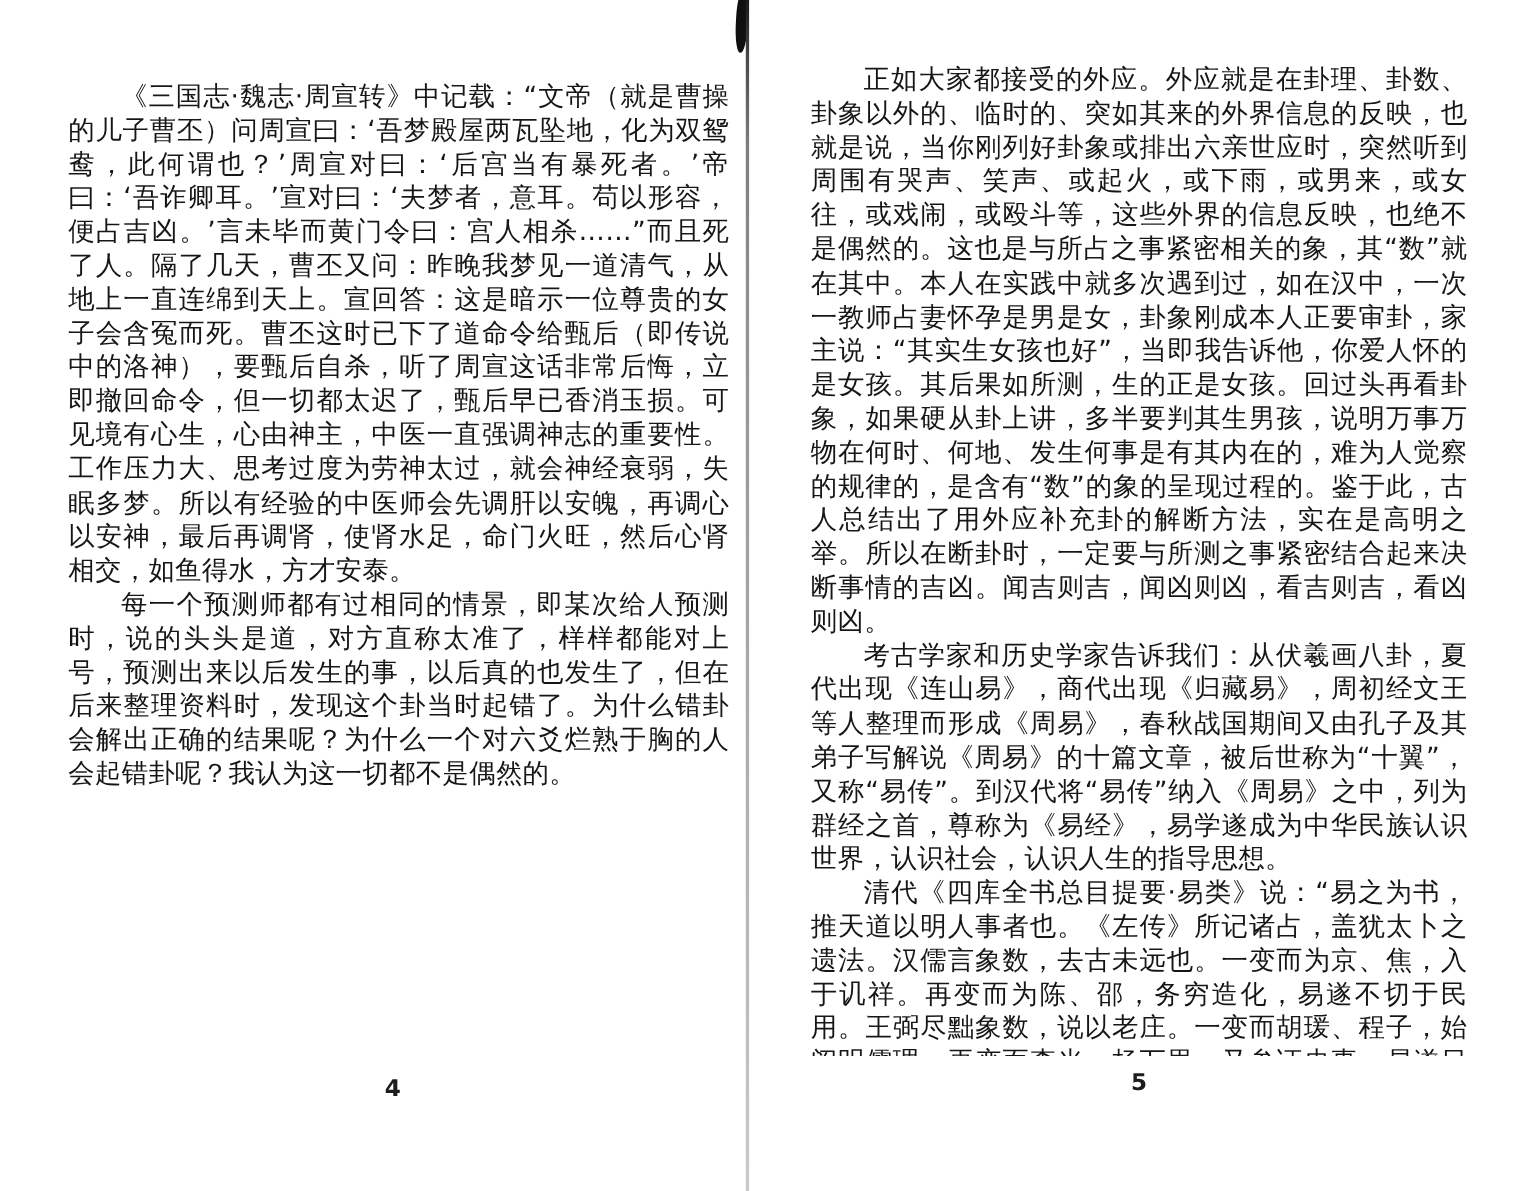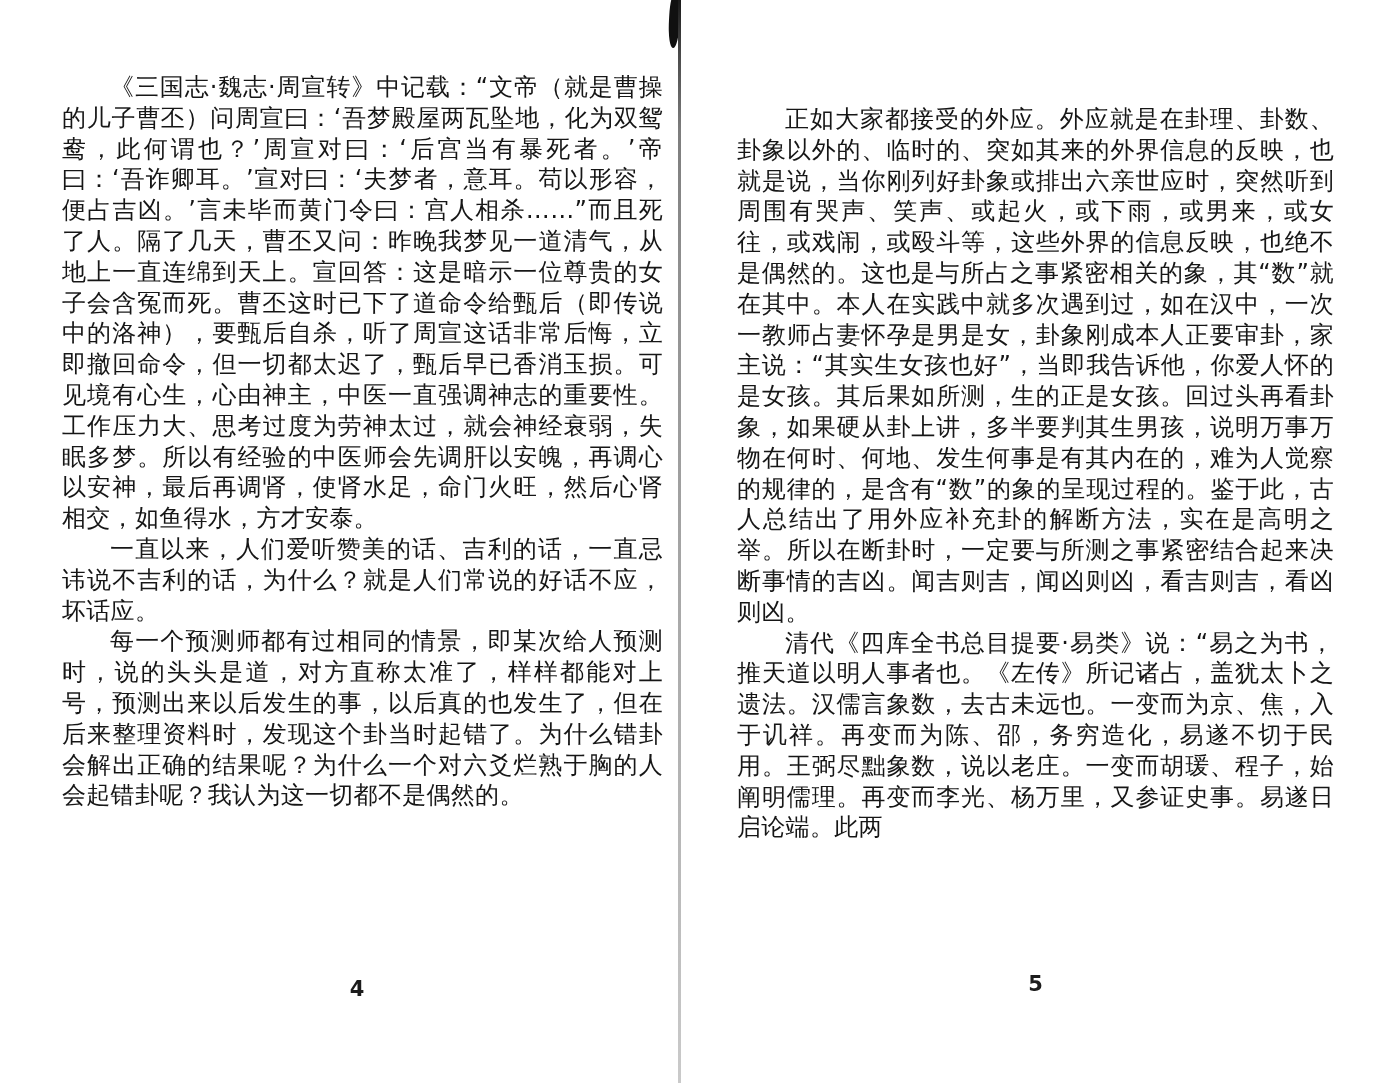--- a/index.html
+++ b/index.html
@@ -36,21 +36,21 @@
     color: #161616;
     font-size: 24px;
     line-height: 30.8px;
     font-weight: 500;
     text-align: justify;
     text-justify: inter-character;
     letter-spacing: 0.3px;
     overflow: hidden;
   }
   #left-text  { left: 62px;  top: 72px; width: 601px; height: 896px; }
-  #right-text { left: 737px; top: 57px; width: 597px; height: 903px; margin-top: 47px; }
+  #right-text { left: 737px; top: 57px; width: 597px; height: 903px; }
 
   p.para { margin: 0; padding: 0; }
   p.para.indent { text-indent: 2em; }
 
   .page-number {
     position: absolute;
     font-size: 21px;
     font-weight: 600;
     color: #1c1c1c;
     text-align: center;
@@ -61,26 +61,26 @@
 </head>
 <body>
 
 <div class="spread">
 
   <div class="gutter-blob"></div>
   <div class="gutter-line"></div>
 
   <div class="page-text" id="left-text">
       <p class="para indent">《三国志·魏志·周宣转》中记载：“文帝（就是曹操的儿子曹丕）问周宣曰：‘吾梦殿屋两瓦坠地，化为双鸳鸯，此何谓也？’周宣对曰：‘后宫当有暴死者。’帝曰：‘吾诈卿耳。’宣对曰：‘夫梦者，意耳。苟以形容，便占吉凶。’言未毕而黄门令曰：宫人相杀……”而且死了人。隔了几天，曹丕又问：昨晚我梦见一道清气，从地上一直连绵到天上。宣回答：这是暗示一位尊贵的女子会含冤而死。曹丕这时已下了道命令给甄后（即传说中的洛神），要甄后自杀，听了周宣这话非常后悔，立即撤回命令，但一切都太迟了，甄后早已香消玉损。可见境有心生，心由神主，中医一直强调神志的重要性。工作压力大、思考过度为劳神太过，就会神经衰弱，失眠多梦。所以有经验的中医师会先调肝以安魄，再调心以安神，最后再调肾，使肾水足，命门火旺，然后心肾相交，如鱼得水，方才安泰。</p>
-      <p class="para indent">一直以来，人们爱听赞美的话、吉利的话，一直忌讳说不吉利的话，为什么？就是人们常说的好话不应，坏话应。</p>
       <p class="para indent">每一个预测师都有过相同的情景，即某次给人预测时，说的头头是道，对方直称太准了，样样都能对上号，预测出来以后发生的事，以后真的也发生了，但在后来整理资料时，发现这个卦当时起错了。为什么错卦会解出正确的结果呢？为什么一个对六爻烂熟于胸的人会起错卦呢？我认为这一切都不是偶然的。</p>
     </div>
 
   <div class="page-number" id="left-num">4</div>
 
   <div class="page-text" id="right-text">
       <p class="para indent">正如大家都接受的外应。外应就是在卦理、卦数、卦象以外的、临时的、突如其来的外界信息的反映，也就是说，当你刚列好卦象或排出六亲世应时，突然听到周围有哭声、笑声、或起火，或下雨，或男来，或女往，或戏闹，或殴斗等，这些外界的信息反映，也绝不是偶然的。这也是与所占之事紧密相关的象，其“数”就在其中。本人在实践中就多次遇到过，如在汉中，一次一教师占妻怀孕是男是女，卦象刚成本人正要审卦，家主说：“其实生女孩也好”，当即我告诉他，你爱人怀的是女孩。其后果如所测，生的正是女孩。回过头再看卦象，如果硬从卦上讲，多半要判其生男孩，说明万事万物在何时、何地、发生何事是有其内在的，难为人觉察的规律的，是含有“数”的象的呈现过程的。鉴于此，古人总结出了用外应补充卦的解断方法，实在是高明之举。所以在断卦时，一定要与所测之事紧密结合起来决断事情的吉凶。闻吉则吉，闻凶则凶，看吉则吉，看凶则凶。</p>
+      <p class="para indent">考古学家和历史学家告诉我们：从伏羲画八卦，夏代出现《连山易》，商代出现《归藏易》，周初经文王等人整理而形成《周易》，春秋战国期间又由孔子及其弟子写解说《周易》的十篇文章，被后世称为“十翼”，又称“易传”。到汉代将“易传”纳入《周易》之中，列为群经之首，尊称为《易经》，易学遂成为中华民族认识世界，认识社会，认识人生的指导思想。</p>
       <p class="para indent">清代《四库全书总目提要·易类》说：“易之为书，推天道以明人事者也。《左传》所记诸占，盖犹太卜之遗法。汉儒言象数，去古未远也。一变而为京、焦，入于讥祥。再变而为陈、邵，务穷造化，易遂不切于民用。王弼尽黜象数，说以老庄。一变而胡瑗、程子，始阐明儒理。再变而李光、杨万里，又参证史事。易遂日启论端。此两</p>
     </div>
 
   <div class="page-number" id="right-num">5</div>
 
 </div>
 
 </body></html>

